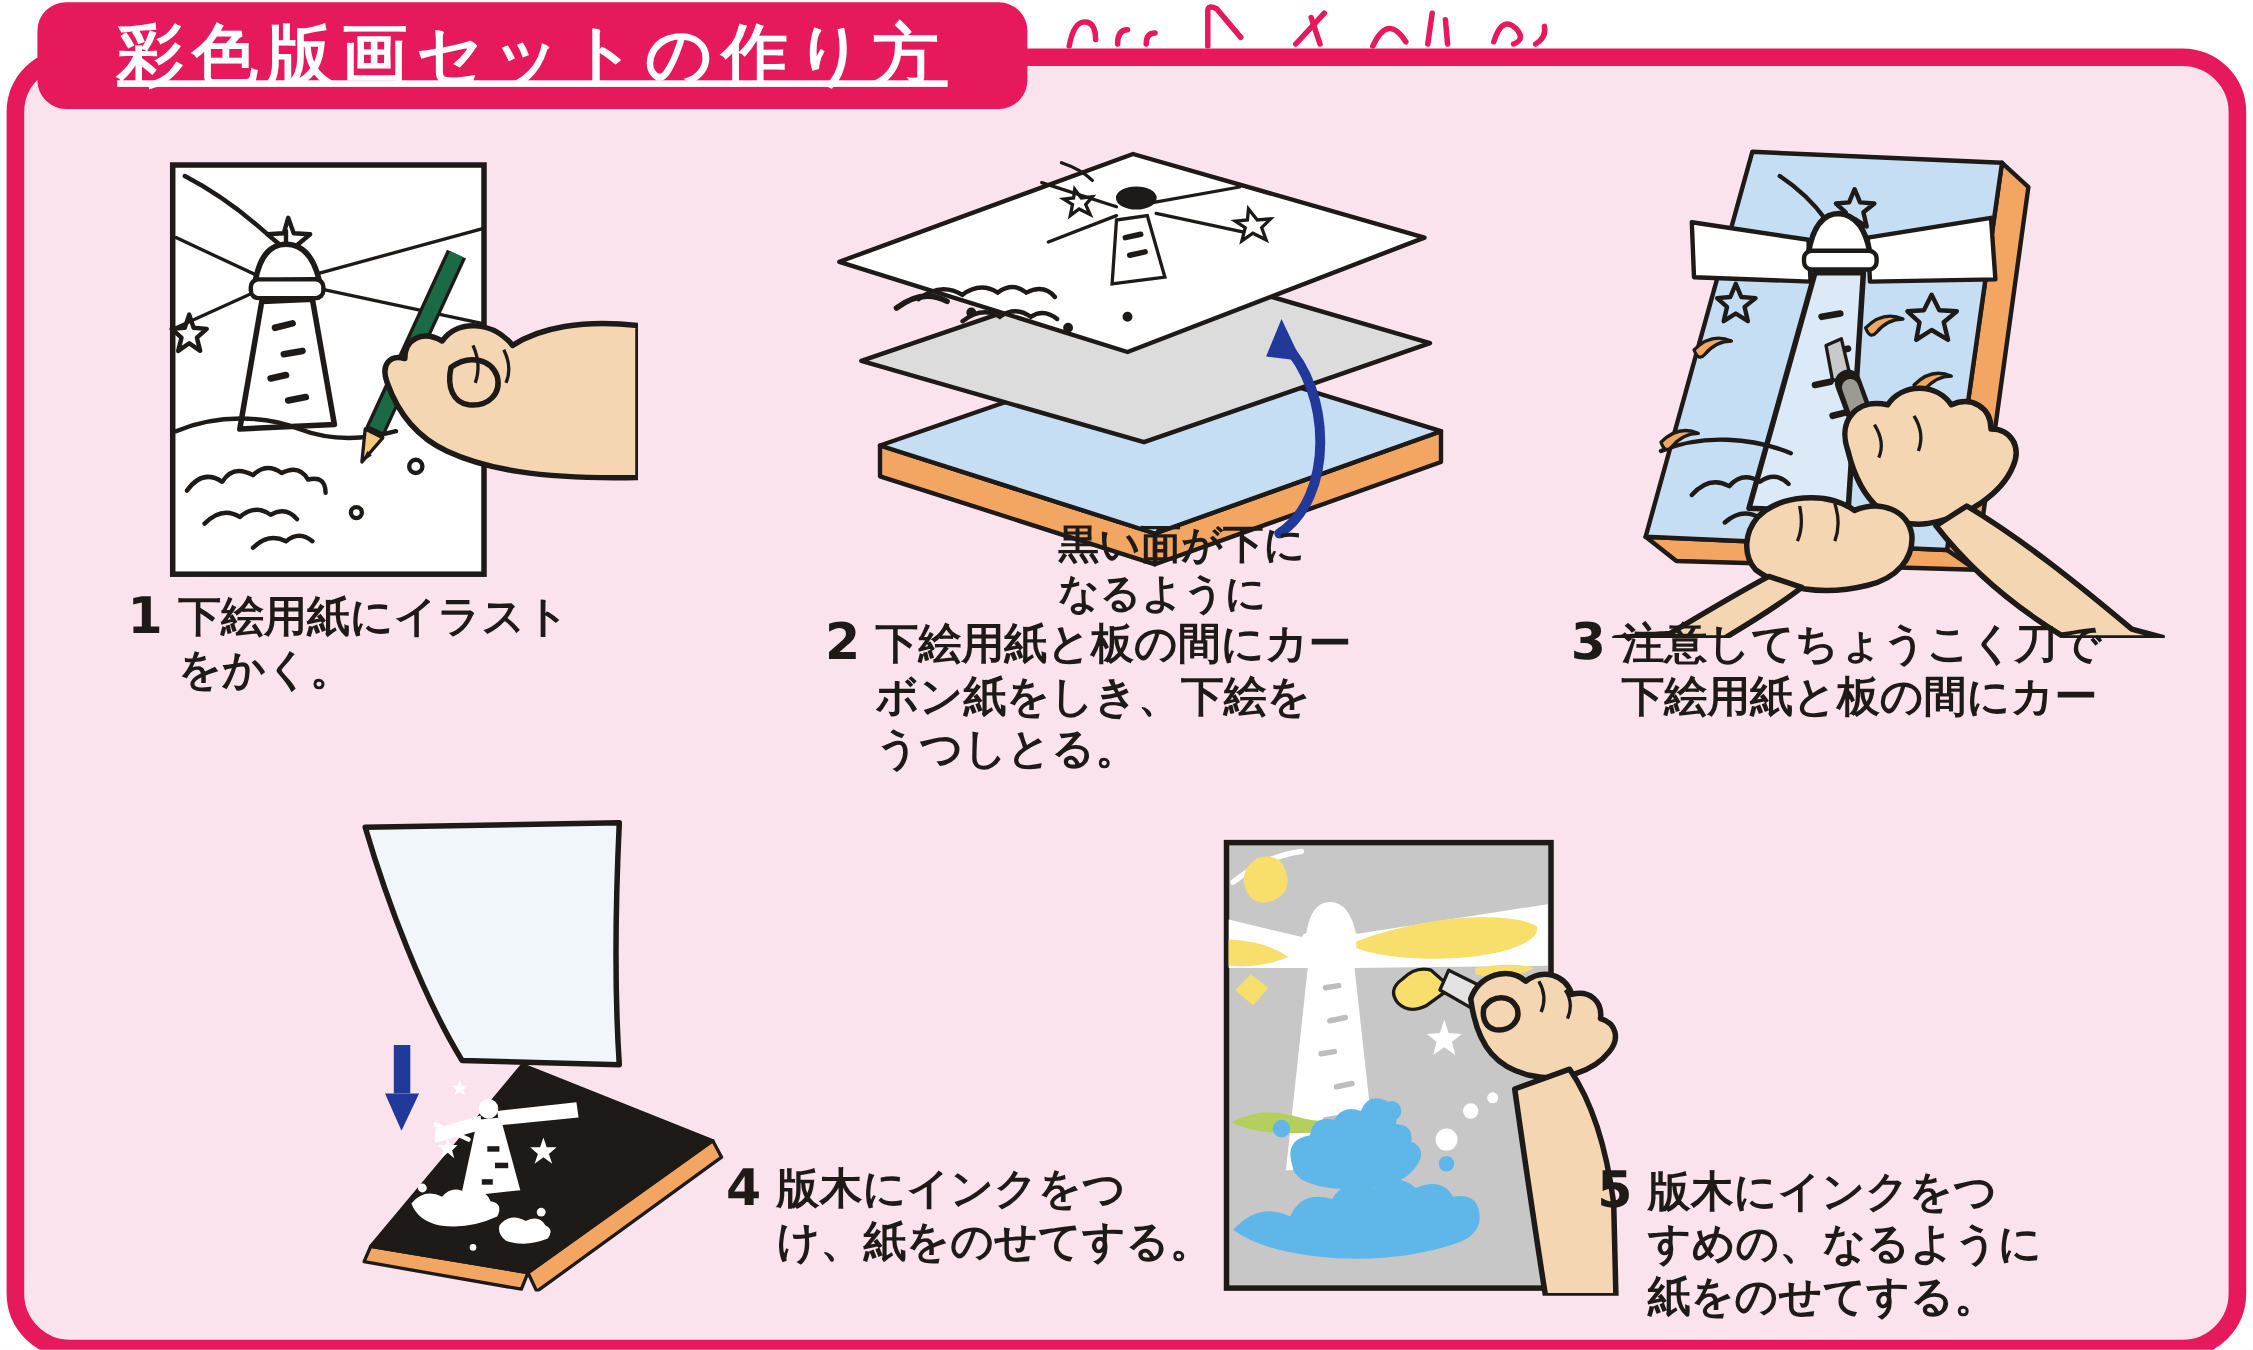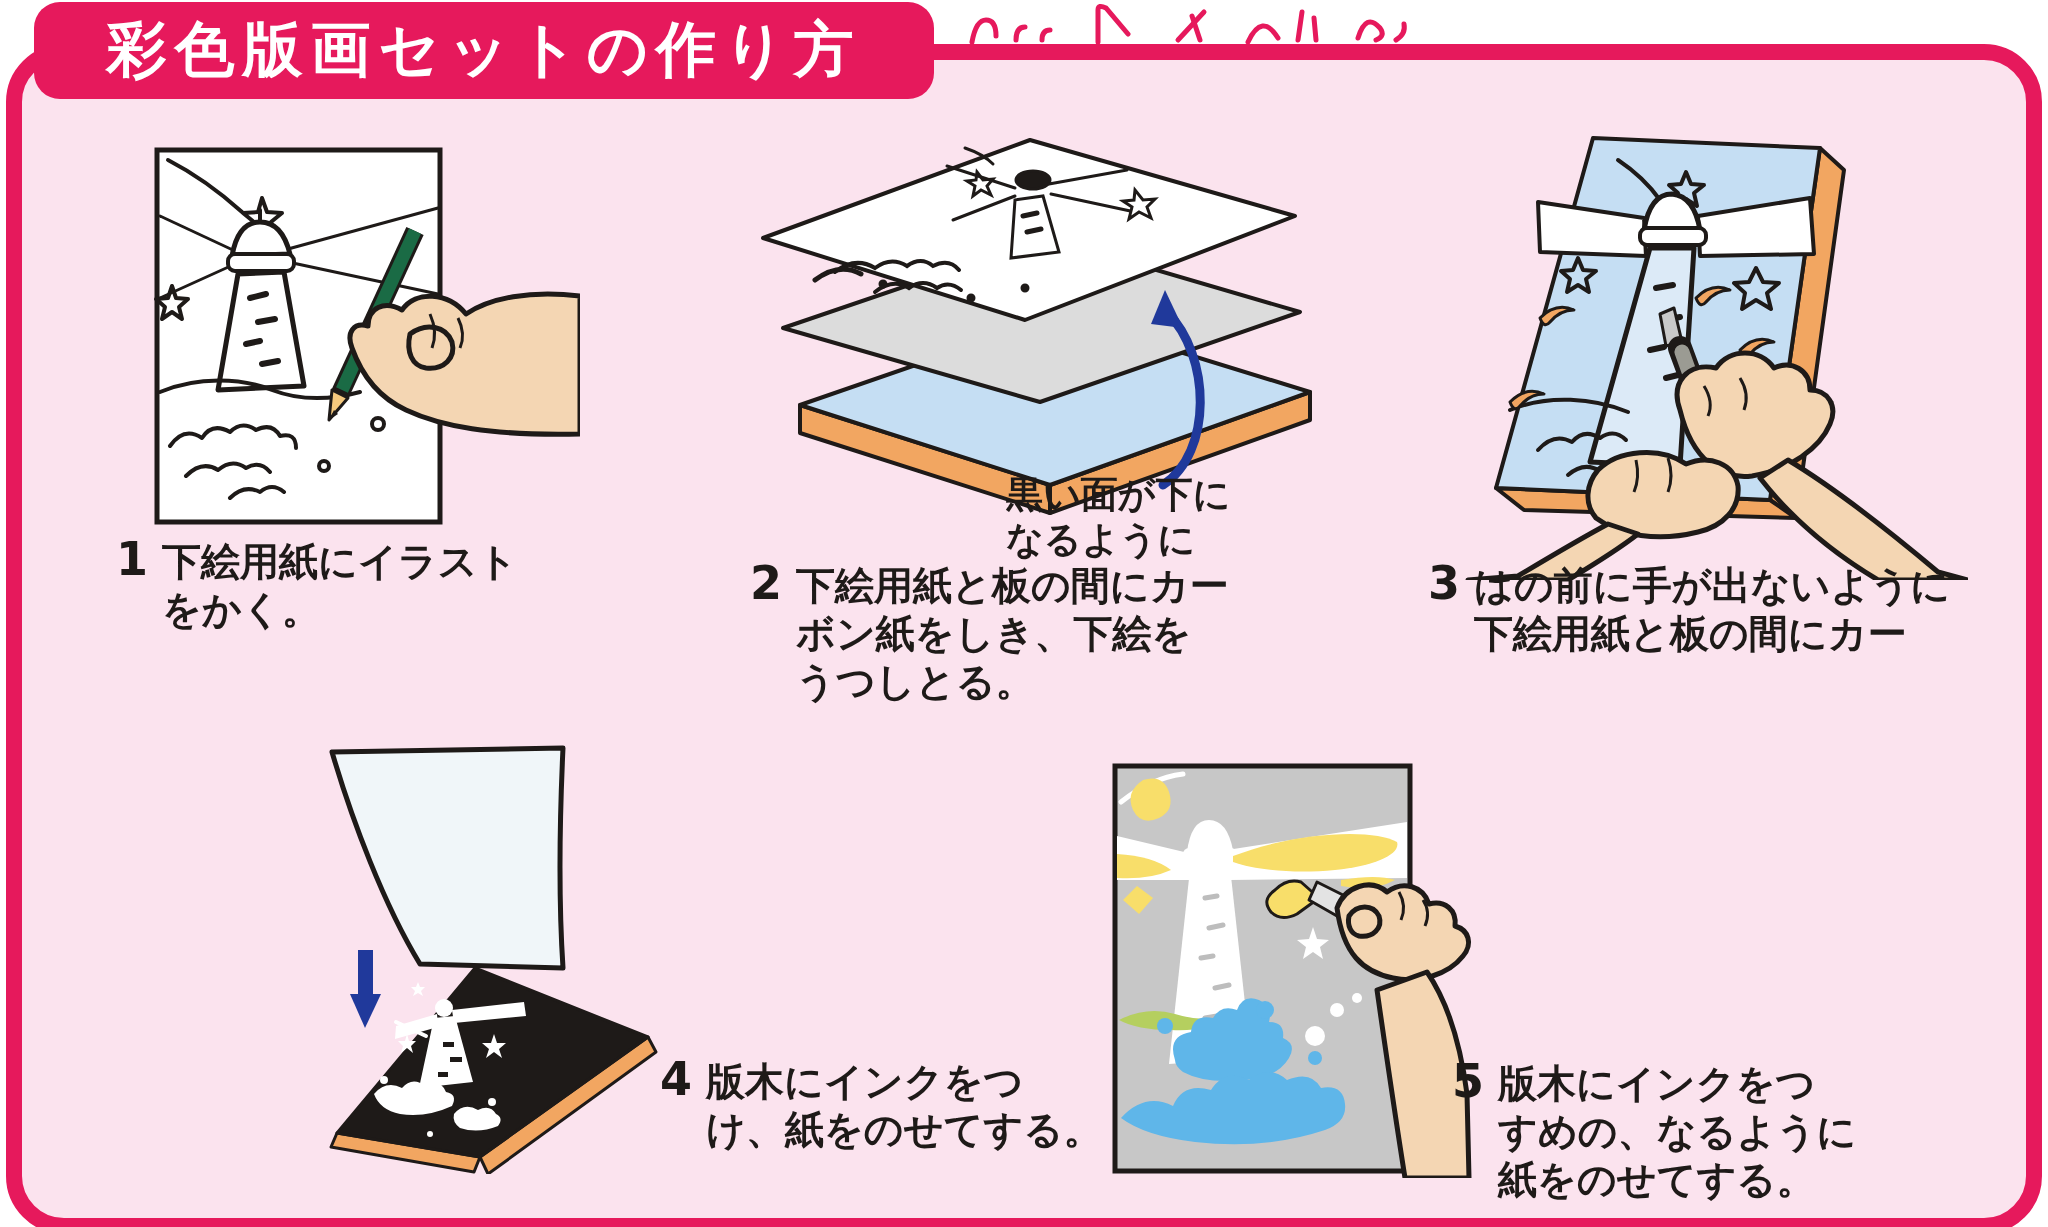--- a/index.html
+++ b/index.html
@@ -17,34 +17,35 @@
   }
   .title-box{
     position:absolute; left:34px; top:2px; width:900px; height:97px;
     background:#E6195C; border-radius:26px;
     display:flex; align-items:center; justify-content:center;
     z-index:5;
   }
   .title-box span{
     color:#ffffff; font-size:60px; font-weight:700; letter-spacing:8px;
     white-space:nowrap;
+    text-decoration:underline;
   }
   .frag{ position:absolute; left:950px; top:0; z-index:2; }
   .illus{ position:absolute; z-index:3; }
   .caption{
     position:absolute; z-index:4; padding-left:46px;
     font-size:39px; font-weight:700; line-height:48px; white-space:nowrap;
   }
   .caption .num{
     position:absolute; left:0; top:-3px; font-size:46px; font-weight:700;
   }
   .caption .line{ display:block; }
   .note{
     position:absolute; left:962px; top:472px; z-index:4;
-    font-size:37px; font-weight:700; line-height:45px; white-space:nowrap;margin-left:44px;
+    font-size:37px; font-weight:700; line-height:45px; white-space:nowrap;
   }
   .note .line{ display:block; }
 </style>
 </head>
 <body>
 
 <div class="root">
 
   <div class="frame"></div>
 
@@ -290,21 +291,21 @@
 
   <div class="caption" style="left:750px; top:562px;">
     <span class="num">2</span>
     <span class="line">下絵用紙と板の間にカー</span>
     <span class="line">ボン紙をしき、下絵を</span>
     <span class="line">うつしとる。</span>
   </div>
 
   <div class="caption" style="left:1428px; top:562px;">
     <span class="num">3</span>
-    <span class="line">はの前に手が出ないように</span>
+    <span class="line">注意してちょうこく刀で</span>
     <span class="line">下絵用紙と板の間にカー</span>
   </div>
 
   <div class="caption" style="left:660px; top:1058px;">
     <span class="num">4</span>
     <span class="line">版木にインクをつ</span>
     <span class="line">け、紙をのせてする。</span>
   </div>
 
   <div class="caption" style="left:1452px; top:1060px;">

